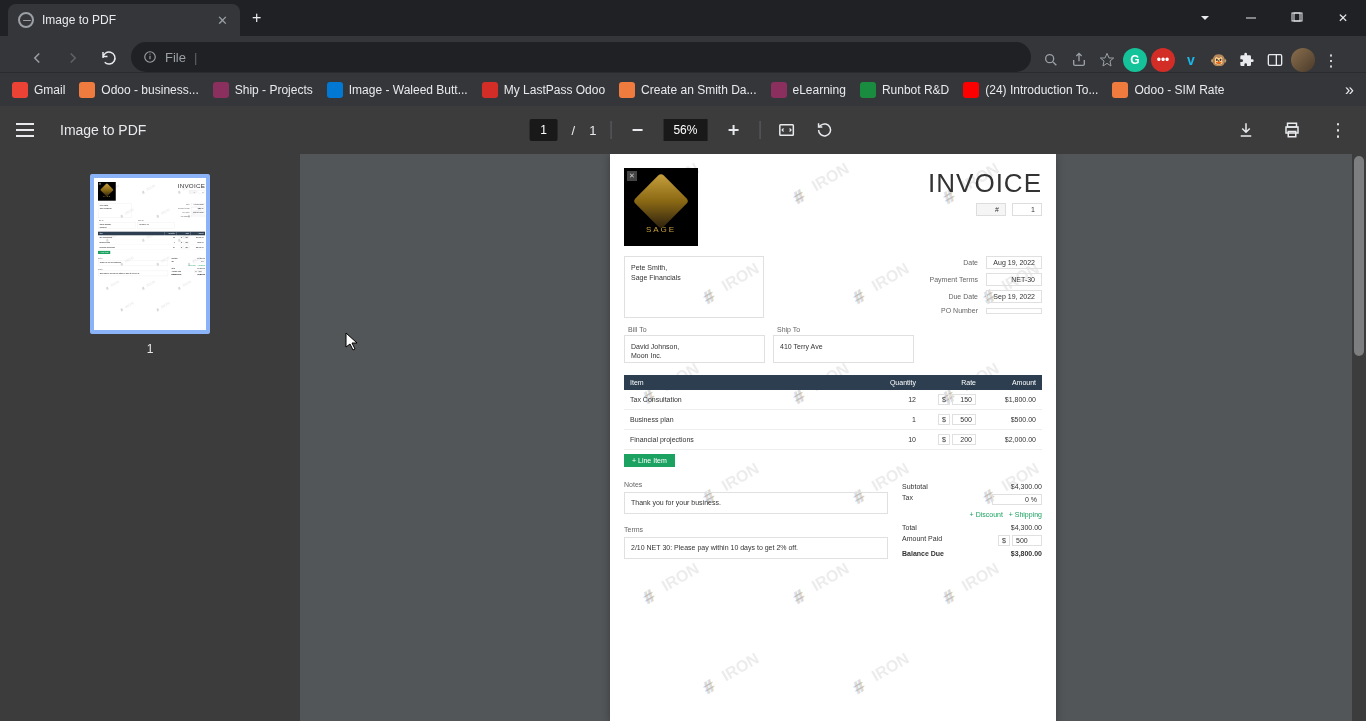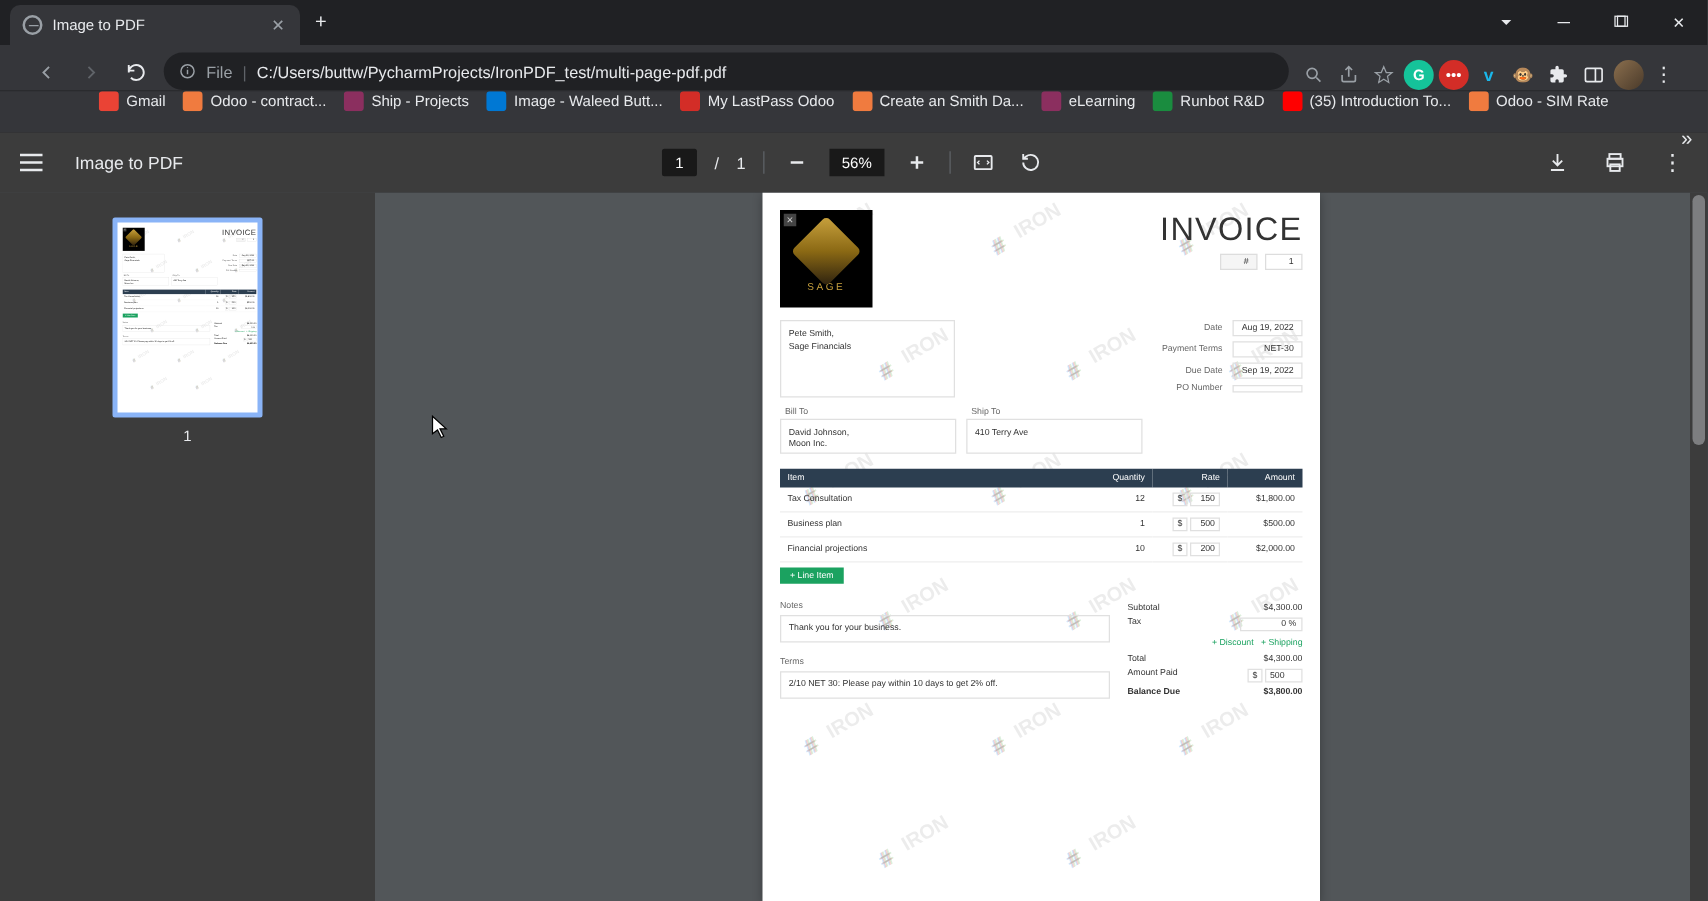--- a/index.html
+++ b/index.html
@@ -19,21 +19,21 @@
 
 .addrbar { height: 36px; background: #35363A; display: flex; align-items: flex-end; padding: 0 23px; gap: 8px; }
 .nav-icon { width: 28px; height: 28px; display: flex; align-items: center; justify-content: center; color: #9aa0a6; cursor: pointer; border-radius: 50%; }
 .nav-icon.active { color: #e8eaed; }
 .url-field { flex: 1; background: #202124; border-radius: 20px; height: 30px; display: flex; align-items: center; padding: 0 12px; color: #9aa0a6; font-size: 13px; gap: 8px; }
 .url-text { color: #e8eaed; }
 .ext-area { display: flex; gap: 4px; align-items: center; }
 .ext-icon { width: 24px; height: 24px; display: flex; align-items: center; justify-content: center; border-radius: 50%; font-size: 12px; cursor: pointer; }
 
 
-.bookbar { height: 34px; background: #35363A; border-top: 1px solid #2a2b2e; display: flex; align-items: center; padding: 0 12px; gap: 14px; font-size: 12px; color: #e8eaed; flex-direction: column; }
+.bookbar { height: 34px; background: #35363A; border-top: 1px solid #2a2b2e; display: flex; align-items: center; padding: 0 12px; gap: 14px; font-size: 12px; color: #e8eaed; }
 .book-item { display: flex; align-items: center; gap: 6px; cursor: pointer; max-width: 160px; overflow: hidden; white-space: nowrap; }
 .book-favicon { width: 16px; height: 16px; border-radius: 3px; flex-shrink: 0; }
 .bookbar .more { margin-left: auto; color: #e8eaed; font-size: 16px; }
 
 
 .pdfbar { height: 48px; background: #3C3C3C; display: flex; align-items: center; padding: 0 16px; color: #e8eaed; font-size: 13px; }
 .hamburger { width: 24px; height: 24px; cursor: pointer; display: flex; flex-direction: column; justify-content: center; gap: 4px; }
 .hamburger span { height: 2px; background: #e8eaed; width: 18px; }
 .pdf-title { margin-left: 20px; font-size: 14px; }
 .pdf-center { position: absolute; left: 50%; transform: translateX(-50%); display: flex; align-items: center; gap: 14px; }
@@ -151,21 +151,20 @@
       </svg>
     </div>
   <div class="url-field">
     <svg width="14" height="14" viewBox="0 0 24 24">
         <circle cx="12" cy="12" r="9" fill="none" stroke="#9aa0a6" stroke-width="2"></circle>
         <line x1="12" y1="10" x2="12" y2="16" stroke="#9aa0a6" stroke-width="2"></line>
         <circle cx="12" cy="7" r="1" fill="#9aa0a6"></circle>
       </svg>
     <span>File</span>
     <span style="color:#5f6368">|</span>
-    <span class="url-text">C:/Users/buttw/PycharmProjects/IronPDF_test/multi-page-pdf.pdf</span>
   </div>
   <div class="ext-area">
     <div class="ext-icon">
         <svg width="16" height="16" viewBox="0 0 24 24">
           <circle cx="10" cy="10" r="6" fill="none" stroke="#9aa0a6" stroke-width="2"></circle>
           <line x1="15" y1="15" x2="20" y2="20" stroke="#9aa0a6" stroke-width="2"></line>
         </svg>
       </div>
     <div class="ext-icon">
         <svg width="16" height="16" viewBox="0 0 24 24">
@@ -198,21 +197,21 @@
 </div>
 
 <div class="bookbar">
   <div id="bookmarks-container" style="display:flex;gap:14px;align-items:center;">
       <div class="book-item">
         <span class="book-favicon" style="background: rgb(234, 67, 53);"></span>
         <span>Gmail</span>
       </div>
       <div class="book-item">
         <span class="book-favicon" style="background: rgb(240, 123, 63);"></span>
-        <span>Odoo - contract...</span>
+        <span>Odoo - business...</span>
       </div>
       <div class="book-item">
         <span class="book-favicon" style="background: rgb(139, 47, 95);"></span>
         <span>Ship - Projects</span>
       </div>
       <div class="book-item">
         <span class="book-favicon" style="background: rgb(0, 120, 212);"></span>
         <span>Image - Waleed Butt...</span>
       </div>
       <div class="book-item">
@@ -226,21 +225,21 @@
       <div class="book-item">
         <span class="book-favicon" style="background: rgb(139, 47, 95);"></span>
         <span>eLearning</span>
       </div>
       <div class="book-item">
         <span class="book-favicon" style="background: rgb(26, 140, 63);"></span>
         <span>Runbot R&amp;D</span>
       </div>
       <div class="book-item">
         <span class="book-favicon" style="background: rgb(255, 0, 0);"></span>
-        <span>(35) Introduction To...</span>
+        <span>(24) Introduction To...</span>
       </div>
       <div class="book-item">
         <span class="book-favicon" style="background: rgb(240, 123, 63);"></span>
         <span>Odoo - SIM Rate</span>
       </div>
     </div>
   <span class="more">»</span>
 </div>
 
 <div class="pdfbar">

